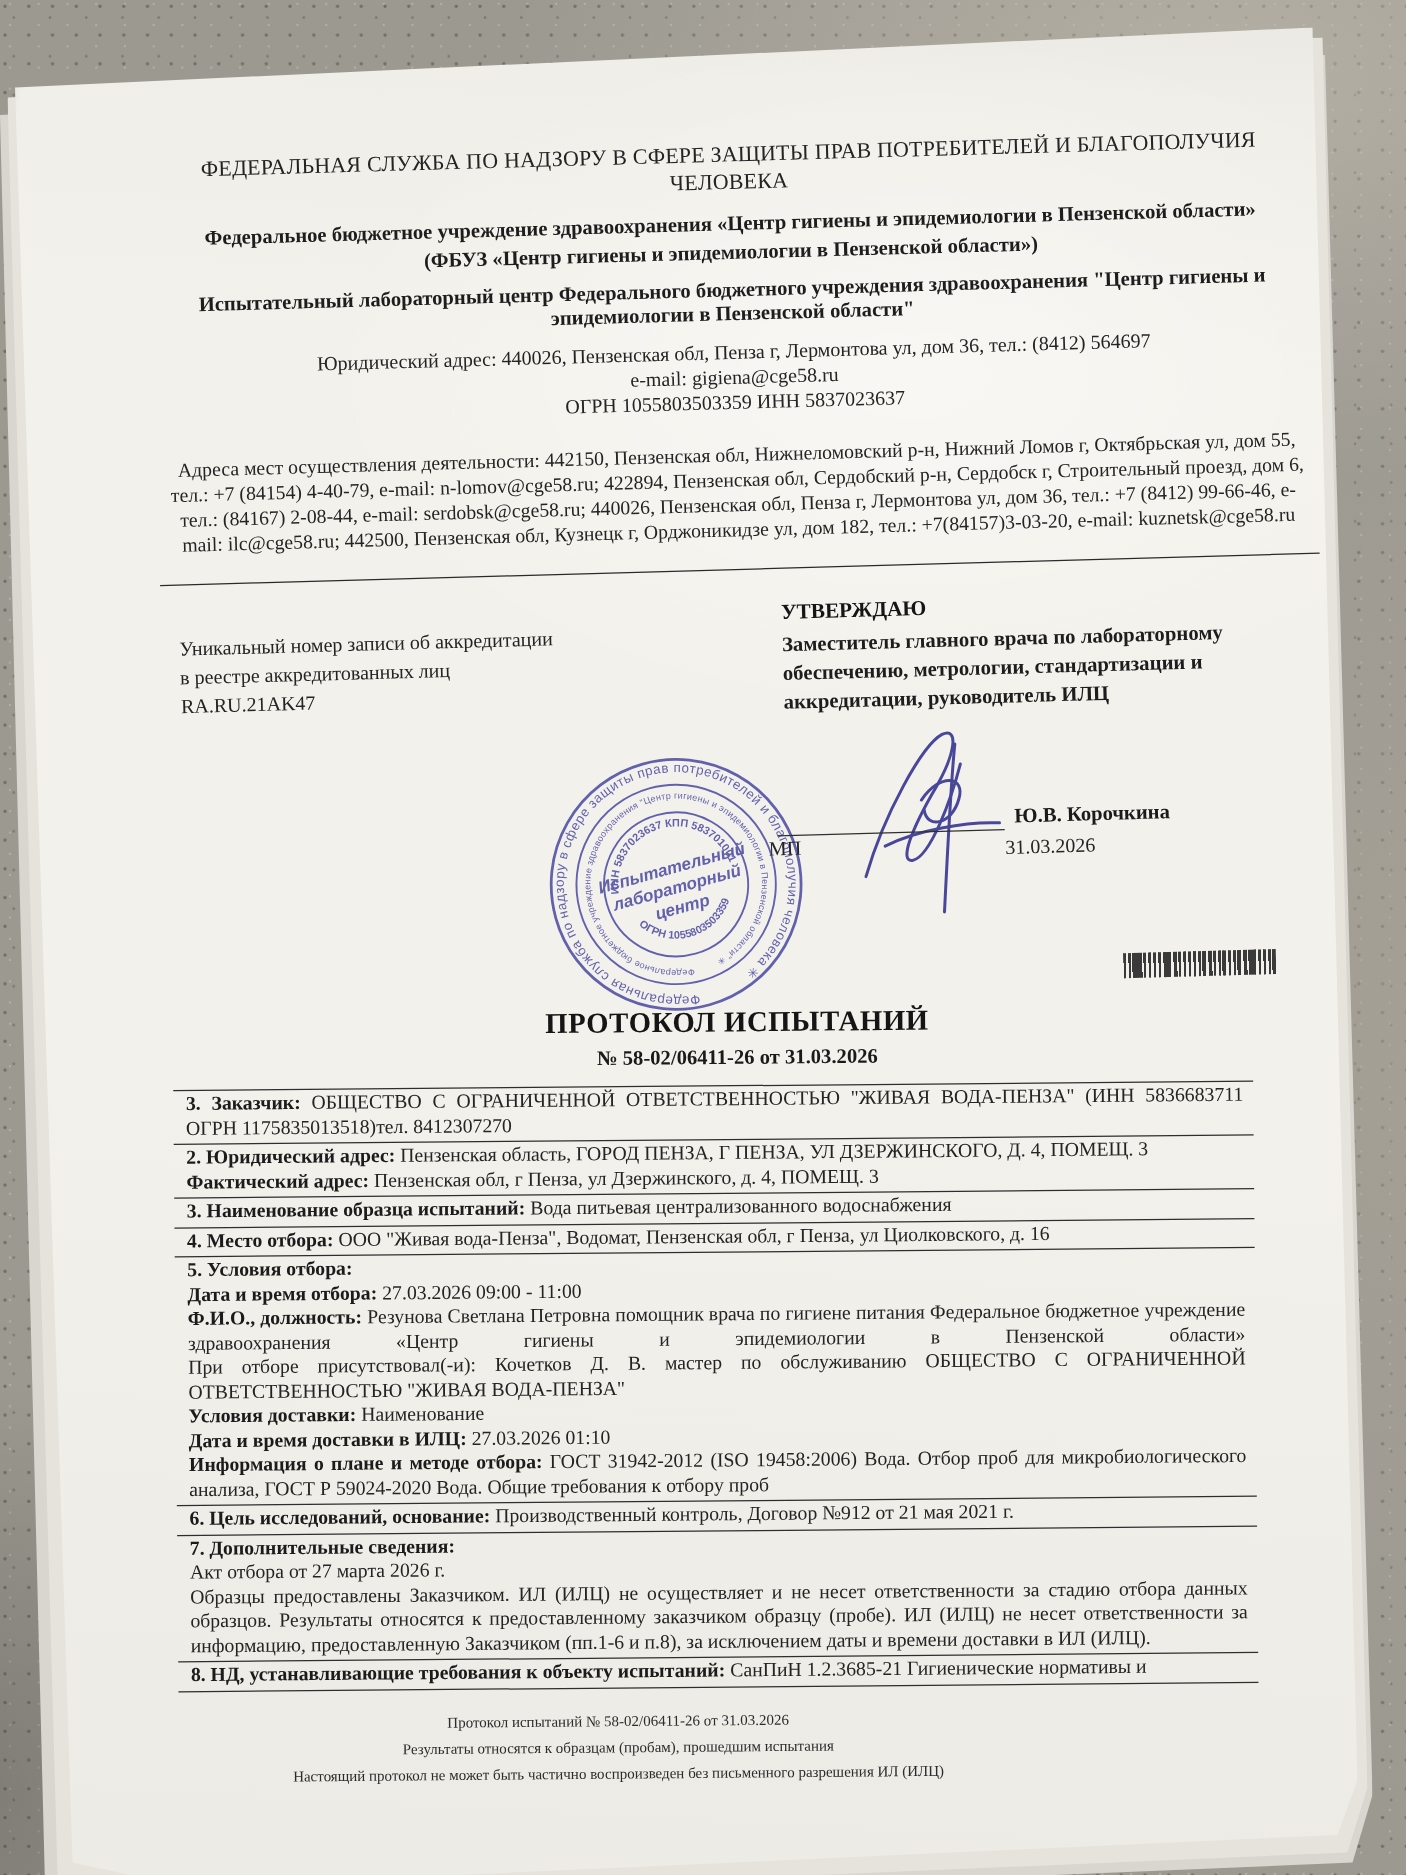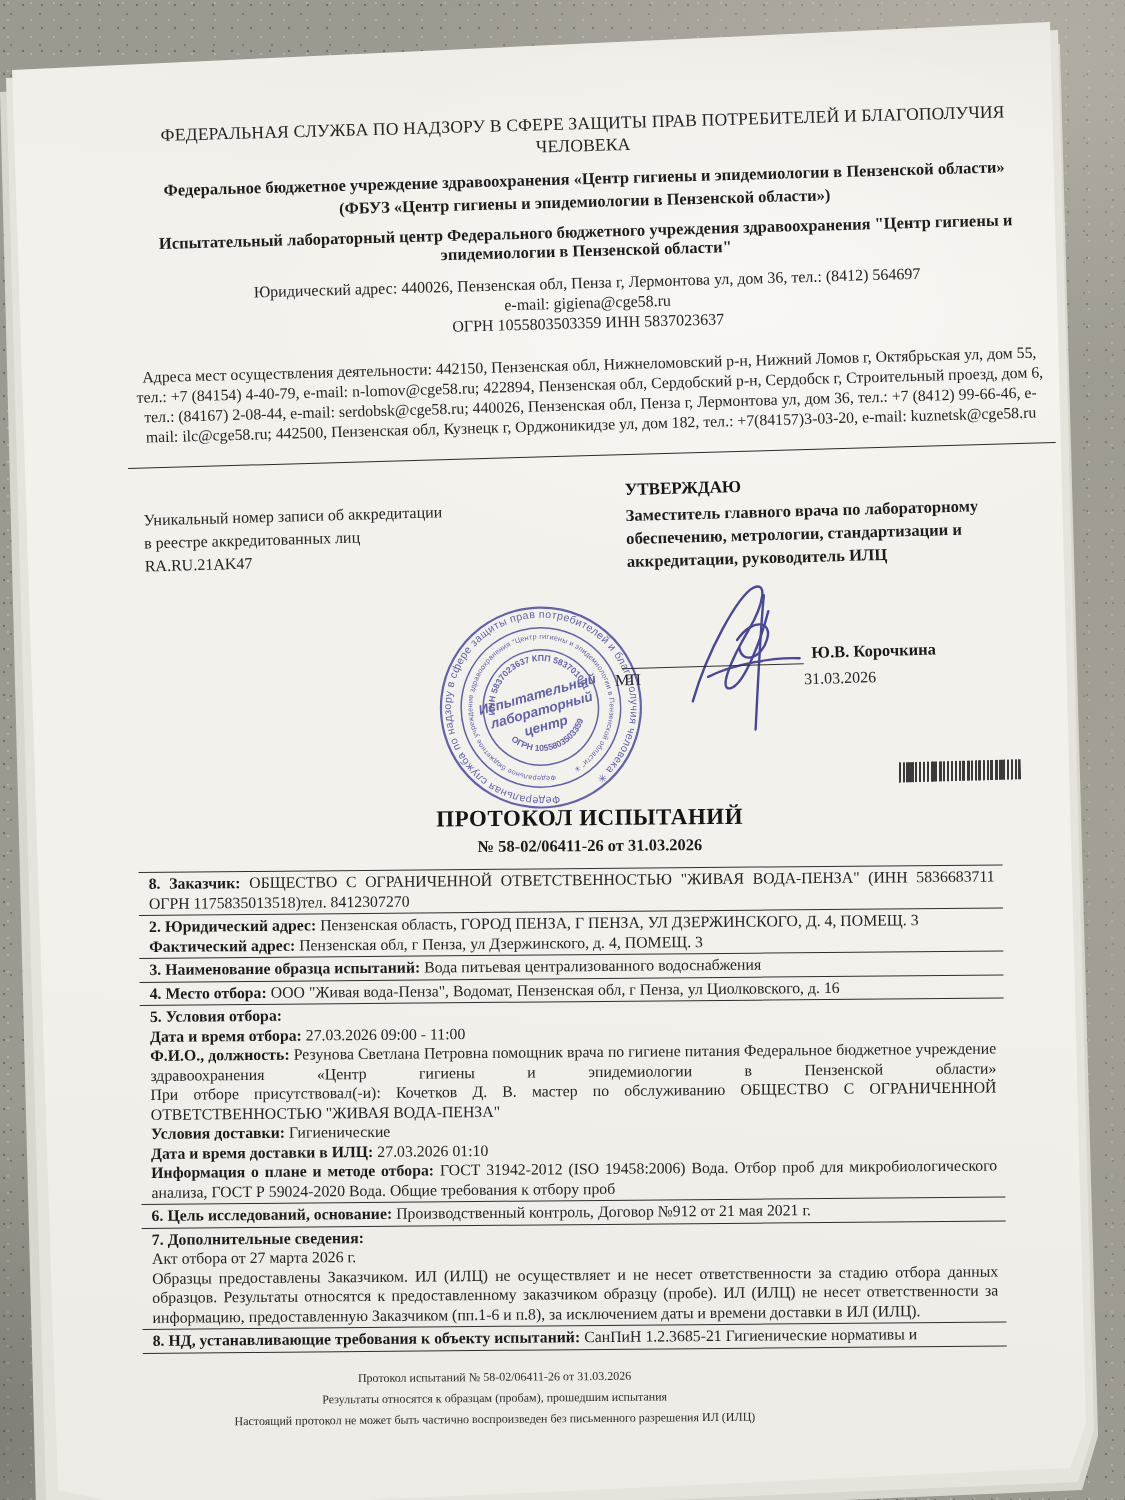--- a/index.html
+++ b/index.html
@@ -146,38 +146,38 @@
       <div class="sig-date">31.03.2026</div>
       <div class="barcode"></div>
     </div>
 
     <div class="doc-bottom">
       <div class="p-title">ПРОТОКОЛ ИСПЫТАНИЙ</div>
       <div class="p-num">№ 58-02/06411-26 от 31.03.2026</div>
 
       <div class="ttable">
         <div class="trow">
-          <p><span class="lb">8. Заказчик:</span><span>ОБЩЕСТВО С ОГРАНИЧЕННОЙ ОТВЕТСТВЕННОСТЬЮ "ЖИВАЯ ВОДА-ПЕНЗА" (ИНН 5836683711 ОГРН 1175835013518)тел. 8412307270</span></p>
+          <p><span class="lb">3. Заказчик:</span><span>ОБЩЕСТВО С ОГРАНИЧЕННОЙ ОТВЕТСТВЕННОСТЬЮ "ЖИВАЯ ВОДА-ПЕНЗА" (ИНН 5836683711 ОГРН 1175835013518)тел. 8412307270</span></p>
         </div>
         <div class="trow">
           <p><span class="lb">2. Юридический адрес:</span><span>Пензенская область, ГОРОД ПЕНЗА, Г ПЕНЗА, УЛ ДЗЕРЖИНСКОГО, Д. 4, ПОМЕЩ. 3</span></p>
           <p><span class="lb">Фактический адрес:</span><span>Пензенская обл, г Пенза, ул Дзержинского, д. 4, ПОМЕЩ. 3</span></p>
         </div>
         <div class="trow">
           <p><span class="lb">3. Наименование образца испытаний:</span><span>Вода питьевая централизованного водоснабжения</span></p>
         </div>
         <div class="trow">
           <p><span class="lb">4. Место отбора:</span><span>ООО "Живая вода-Пенза", Водомат, Пензенская обл, г Пенза, ул Циолковского, д. 16</span></p>
         </div>
         <div class="trow">
           <p><span class="lb">5. Условия отбора:</span></p>
           <p class="mt6"><span class="lb">Дата и время отбора:</span><span>27.03.2026 09:00 - 11:00</span></p>
           <p class="mt6 jl"><span class="lb">Ф.И.О., должность:</span><span>Резунова Светлана Петровна помощник врача по гигиене питания Федеральное бюджетное учреждение здравоохранения «Центр гигиены и эпидемиологии в Пензенской области»</span></p>
           <p>При отборе присутствовал(-и): Кочетков Д. В. мастер по обслуживанию ОБЩЕСТВО С ОГРАНИЧЕННОЙ ОТВЕТСТВЕННОСТЬЮ "ЖИВАЯ ВОДА-ПЕНЗА"</p>
-          <p class="mt10"><span class="lb">Условия доставки:</span><span>Гигиенические</span></p>
+          <p class="mt10"><span class="lb">Условия доставки:</span><span>Наименование</span></p>
           <p class="mt6"><span class="lb">Дата и время доставки в ИЛЦ:</span><span>27.03.2026 01:10</span></p>
           <p class="mt6"><span class="lb">Информация о плане и методе отбора:</span><span>ГОСТ 31942-2012 (ISO 19458:2006) Вода. Отбор проб для микробиологического анализа, ГОСТ Р 59024-2020 Вода. Общие требования к отбору проб</span></p>
         </div>
         <div class="trow">
           <p><span class="lb">6. Цель исследований, основание:</span><span>Производственный контроль, Договор №912 от 21 мая 2021 г.</span></p>
         </div>
         <div class="trow">
           <p><span class="lb">7. Дополнительные сведения:</span></p>
           <p class="mt4">Акт отбора от 27 марта 2026 г.</p>
           <p>Образцы предоставлены Заказчиком. ИЛ (ИЛЦ) не осуществляет и не несет ответственности за стадию отбора данных образцов. Результаты относятся к предоставленному заказчиком образцу (пробе). ИЛ (ИЛЦ) не несет ответственности за информацию, предоставленную Заказчиком (пп.1-6 и п.8), за исключением даты и времени доставки в ИЛ (ИЛЦ).</p>

